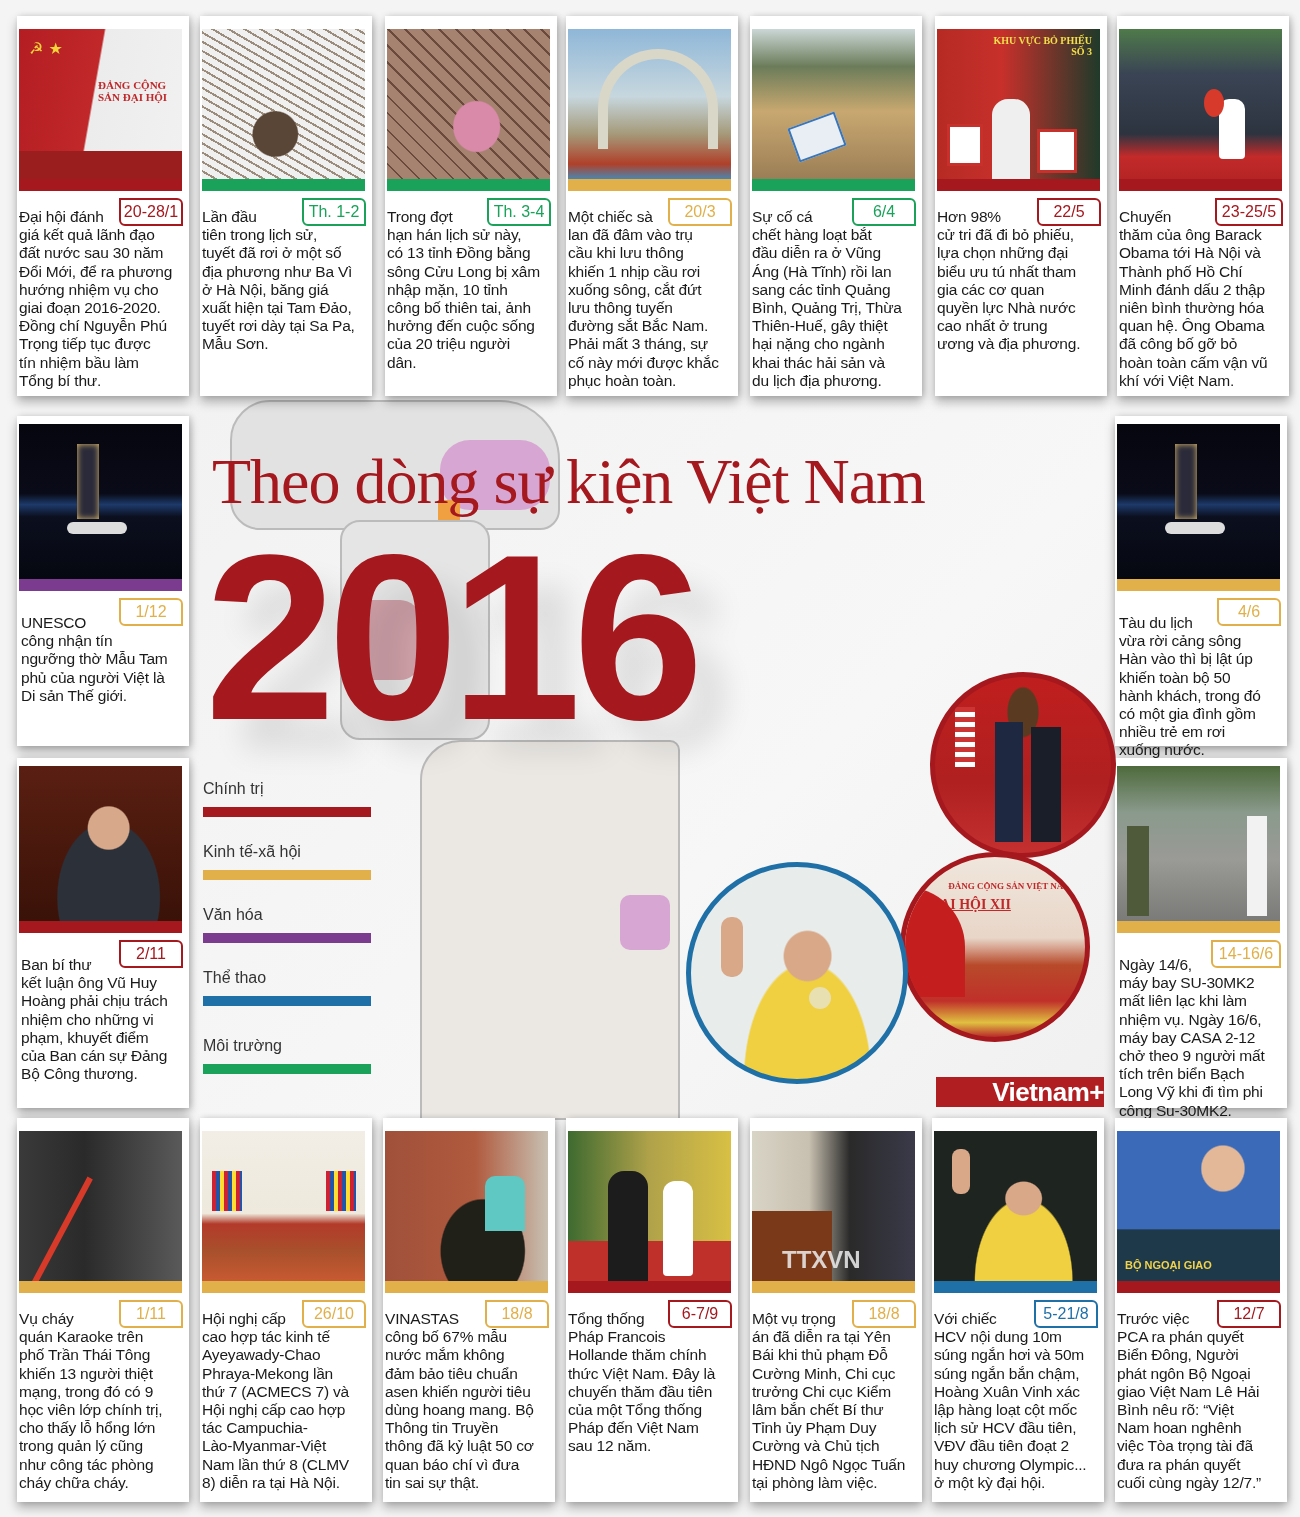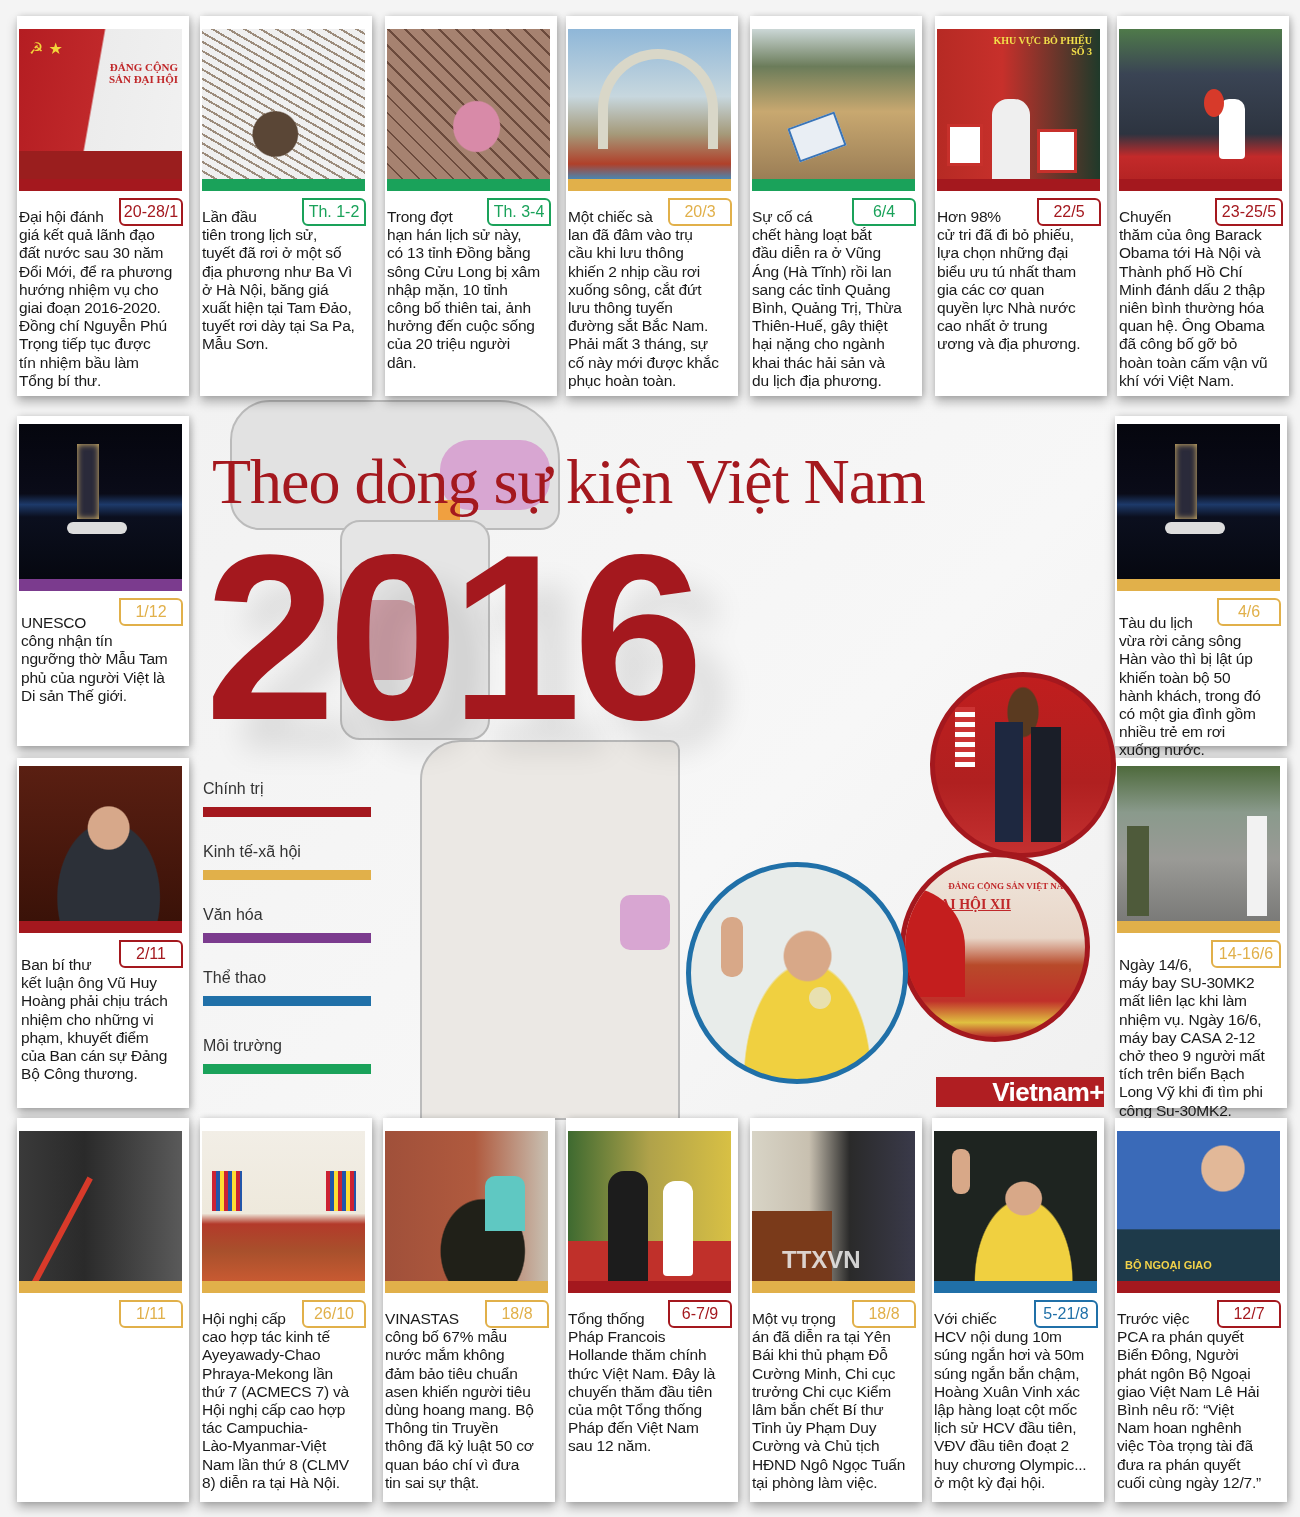--- a/index.html
+++ b/index.html
@@ -30,21 +30,21 @@
   <div class="map-shape" style="left:248px;top:100px;width:22px;height:22px;background:#f0a040;border:none;"></div>
   <div class="map-shape" style="left:150px;top:120px;width:150px;height:220px;background:#e5e5e5;border-radius:20px;"></div>
   <div class="map-shape" style="left:150px;top:200px;width:80px;height:80px;background:#cfa0a8;border:none;border-radius:20px;"></div>
   <div class="map-shape" style="left:230px;top:340px;width:260px;height:380px;background:#ebe8e4;border-radius:40px 10px 0 0;"></div>
   <div class="map-shape" style="left:430px;top:495px;width:50px;height:55px;background:#d8a6d2;border:none;border-radius:10px;"></div>
 </div>
 
 <div class="card" style="left:17px;top:16px;height:380px;">
   <div class="photo" style="background:linear-gradient(100deg,#b41d22 0%,#c0282a 45%,#ececec 46%,#f1f1f1 100%);">
     <div style="position:absolute;left:10px;top:10px;color:#f3d53a;font-size:16px;">☭ ★</div>
-    <div style="position:absolute;right:4px;top:32px;width:80px;color:#c0282a;font-family:'Liberation Serif',serif;font-weight:bold;font-size:11px;text-align:right;">ĐẢNG CỘNG SẢN ĐẠI HỘI</div>
+    <div style="position:absolute;right:4px;top:50px;width:80px;color:#c0282a;font-family:'Liberation Serif',serif;font-weight:bold;font-size:11px;">ĐẢNG CỘNG SẢN ĐẠI HỘI</div>
     <div style="position:absolute;left:0;bottom:0;width:100%;height:28px;background:#9a1e1e;"></div>
   </div>
   <div class="bar" style="background:#a4181e;"></div>
   <div class="date" style="border-color:#a4181e;color:#a4181e;">20-28/1</div>
   <div class="text">Đại hội đánh
 giá kết quả lãnh đạo
 đất nước sau 30 năm
 Đổi Mới, để ra phương
 hướng nhiệm vụ cho
 giai đoạn 2016-2020.
@@ -85,21 +85,21 @@
 
 <div class="card" style="left:566px;top:16px;height:380px;">
   <div class="photo" style="background:linear-gradient(180deg,#8fb7d8 0%,#c7d7de 45%,#a59a7a 70%,#b0402a 90%,#4a86b0 100%);">
     <div style="position:absolute;left:30px;top:20px;width:120px;height:100px;border:10px solid #d9d7c8;border-bottom:none;border-radius:60px 60px 0 0;"></div>
   </div>
   <div class="bar" style="background:#e1b04a;"></div>
   <div class="date" style="border-color:#e1b04a;color:#e1b04a;">20/3</div>
   <div class="text">Một chiếc sà
 lan đã đâm vào trụ
 cầu khi lưu thông
-khiến 2 nhịp cầu rơi
+khiến 1 nhịp cầu rơi
 xuống sông, cắt đứt
 lưu thông tuyến
 đường sắt Bắc Nam.
 Phải mất 3 tháng, sự
 cố này mới được khắc
 phục hoàn toàn.</div>
 </div>
 
 <div class="card" style="left:750px;top:16px;height:380px;">
   <div class="photo" style="background:linear-gradient(180deg,#cbd7d6 0%,#6b7c5a 25%,#c8a870 55%,#9b7e56 100%);">
@@ -218,20 +218,30 @@
 Long Vỹ khi đi tìm phi
 công Su-30MK2.</div>
 </div>
 
 <div class="card" style="left:17px;top:1118px;height:384px;">
   <div class="photo" style="background:linear-gradient(90deg,#3a3a3a 0%,#2a2a2a 40%,#5a5a5a 100%);">
     <div style="position:absolute;left:40px;top:40px;width:6px;height:120px;background:#d83a2a;transform:rotate(28deg);"></div>
   </div>
   <div class="bar" style="background:#e1b04a;"></div>
   <div class="date" style="border-color:#e1b04a;color:#e1b04a;">1/11</div>
+  <div class="text">Vụ cháy
+quán Karaoke trên
+phố Trần Thái Tông
+khiến 13 người thiệt
+mạng, trong đó có 9
+học viên lớp chính trị,
+cho thấy lỗ hổng lớn
+trong quản lý cũng
+như công tác phòng
+cháy chữa cháy.</div>
 </div>
 
 <div class="card" style="left:200px;top:1118px;height:384px;">
   <div class="photo" style="background:linear-gradient(180deg,#f2eee6 0%,#eee9dc 55%,#b33a2a 62%,#a8502c 80%,#c85a32 100%);">
     <div style="position:absolute;left:10px;top:40px;width:30px;height:40px;background:repeating-linear-gradient(90deg,#c23 0 4px,#25a 4px 8px,#fd3 8px 12px);"></div>
     <div style="position:absolute;left:124px;top:40px;width:30px;height:40px;background:repeating-linear-gradient(90deg,#c23 0 4px,#25a 4px 8px,#fd3 8px 12px);"></div>
   </div>
   <div class="bar" style="background:#e1b04a;"></div>
   <div class="date" style="border-color:#e1b04a;color:#e1b04a;">26/10</div>
   <div class="text">Hội nghị cấp

